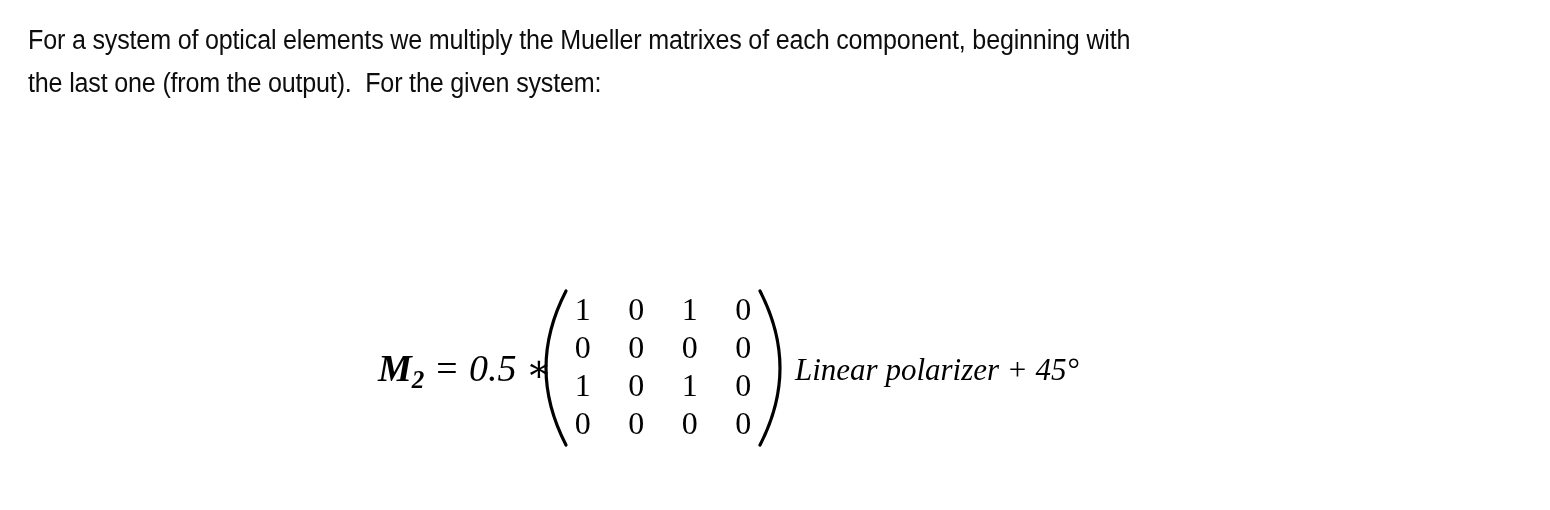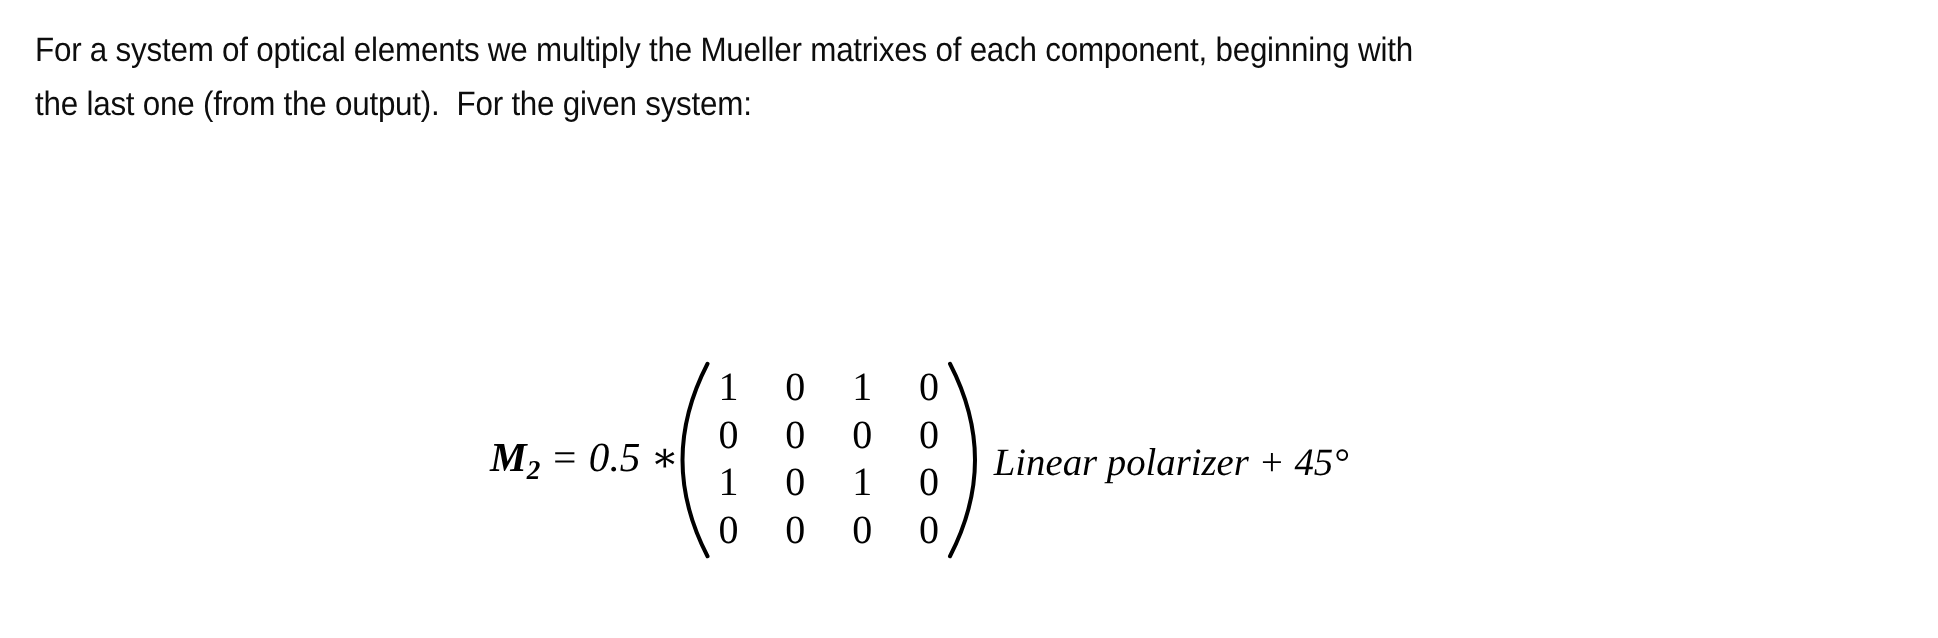--- a/index.html
+++ b/index.html
@@ -64,23 +64,23 @@
   }
 
   
   #m2-block {
     position: absolute;
     left: 0; top: 140px;
     width: 1550px; height: 180px;
   }
   #m2-label {
     position: absolute;
-    left: 392px;
+    left: 378px;
     top: 206px;
-    font-size: 33px;
+    font-size: 38px;
     white-space: nowrap;
   }
   #m2-grid {
     position: absolute;
     left: 556px;
     top: 150px;
     width: 214px;
   }
   #m2-grid table {
     border-collapse: collapse;

